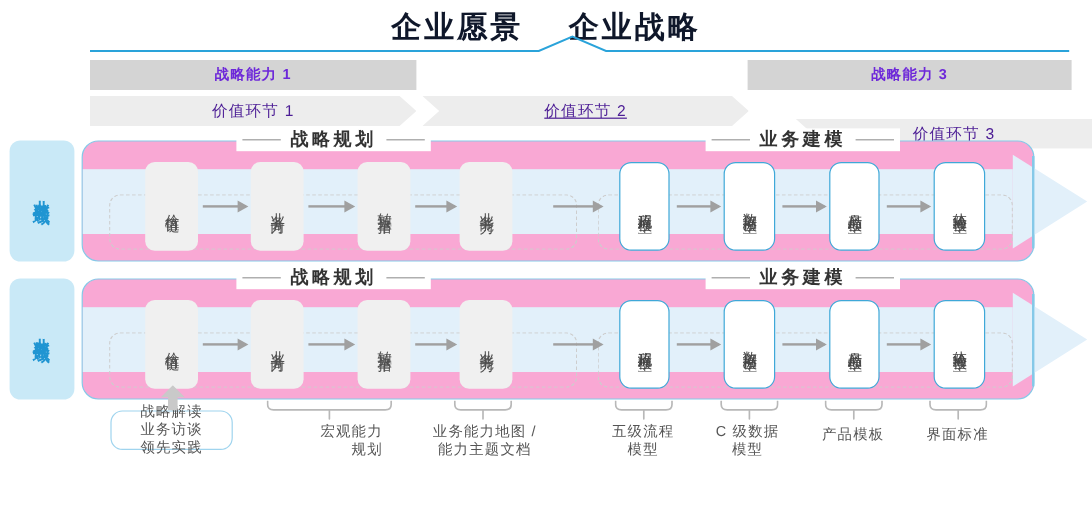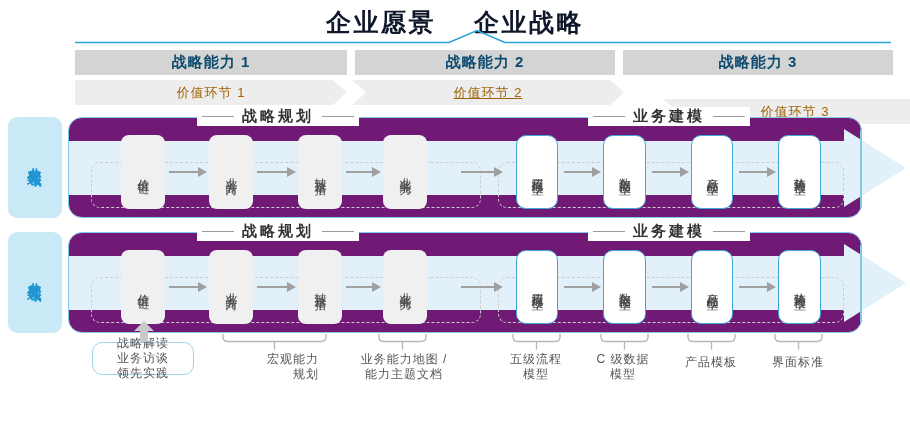--- a/index.html
+++ b/index.html
@@ -7,31 +7,31 @@
   body { font-family:"Liberation Sans","DejaVu Sans",sans-serif; }
   .canvas { position:relative; width:910px; height:432px; background:#fff; overflow:hidden; }
 
   
   .title-row { position:absolute; top:6px; left:0; width:910px; display:flex; justify-content:center; gap:38px; }
   .title-row span { font-size:25px; font-weight:bold; color:#0f172a; letter-spacing:2.5px; }
 
   .caret-svg { position:absolute; top:0; left:0; }
 
   
-  .cap-bar { position:absolute; top:50px; height:25px; background:#d4d4d4; display:flex; align-items:center; justify-content:center; font-size:15px; font-weight:600; color:#0c4a6e; letter-spacing:1px; }
+  .cap-bar { position:absolute; top:50px; height:25px; background:#d4d4d4; display:flex; align-items:center; justify-content:center; font-size:12px; font-weight:600; color:#6d28d9; letter-spacing:1px; }
   
-  .chev { position:absolute; top:80px; height:25px; background:#ededed; display:flex; align-items:center; justify-content:center; font-size:13px; color:#a16207; letter-spacing:1px; }
+  .chev { position:absolute; top:80px; height:25px; background:#ededed; display:flex; align-items:center; justify-content:center; font-size:13px; color:#4c1d95; letter-spacing:1px; }
   .chev-first { clip-path:polygon(0 0, calc(100% - 14px) 0, 100% 50%, calc(100% - 14px) 100%, 0 100%); }
   .chev-mid { clip-path:polygon(0 0, calc(100% - 14px) 0, 100% 50%, calc(100% - 14px) 100%, 0 100%, 14px 50%); }
 
   
   .domain { position:absolute; left:8px; width:54px; height:101px; background:#c9e9f7; border-radius:9px; display:flex; align-items:center; justify-content:center; writing-mode:vertical-rl; text-orientation:mixed; font-size:14px; font-weight:bold; color:#2095d2; letter-spacing:2px; }
 
   
-  .row { position:absolute; left:68px; width:794px; height:101px; border:1.5px solid #85c9e8; border-radius:14px; background:#701a75; }
+  .row { position:absolute; left:68px; width:794px; height:101px; border:1.5px solid #85c9e8; border-radius:14px; background:#f9a8d4; }
   .band { position:absolute; left:0; top:23px; width:775px; height:54px; background:#e2f0fa; z-index:0; }
   .band-head { position:absolute; left:775px; top:11px; width:0; height:0; border-left:62px solid #e2f0fa; border-top:39px solid transparent; border-bottom:39px solid transparent; z-index:0; }
   .edge-line { position:absolute; left:791px; top:12px; width:1.5px; height:77px; background:#85c9e8; z-index:3; }
   .dashed { position:absolute; top:44px; height:46px; border:1.5px dashed #cdcdcd; border-radius:9px; z-index:1; }
   .dash1 { left:22px; width:390px; }
   .dash2 { left:429px; width:346px; }
 
   .nbox { position:absolute; top:17px; height:74px; display:flex; align-items:center; justify-content:center; writing-mode:vertical-rl; text-orientation:mixed; font-size:12px; letter-spacing:2px; z-index:2; }
   .gbox { background:#f0f0f0; border-radius:8px; color:#4e4e4e; }
   .bbox { background:#fff; border:1.5px solid #3fa8d8; border-radius:10px; color:#444; }
@@ -60,21 +60,20 @@
   <div class="title-row">
     <span>企业愿景</span>
     <span>企业战略</span>
   </div>
 
   <svg class="caret-svg" width="910" height="50">
     <path d="M75 42.5 H449 L477 30.5 L505 42.5 H891" stroke="#2aa3da" stroke-width="1.6" fill="none"></path>
   </svg>
 
   <div class="cap-bar" style="left:75px;width:272px;">战略能力 1</div>
-  <div class="cap-bar" style="left:355px;width:260px;">战略能力 2</div>
   <div class="cap-bar" style="left:623px;width:270px;text-align:center;">战略能力 3</div>
 
   <div class="chev chev-first" style="left:75px;width:272px;">价值环节 1</div>
   <div class="chev chev-mid" style="left:352px;width:272px;text-decoration:underline;">价值环节 2</div>
   <div class="chev chev-mid" style="left:663px;width:264px;margin-top:19px;">价值环节 3</div>
 
   <div class="domain" style="top:117px;">业务领域 1</div>
   <div class="domain" style="top:232px;">业务领域 2</div>
 
   <div class="row" style="top:117px;">

